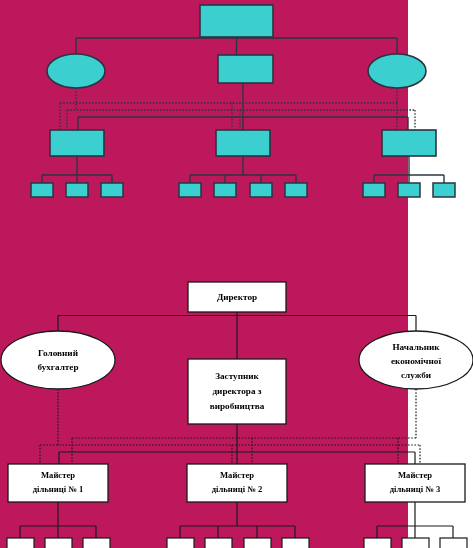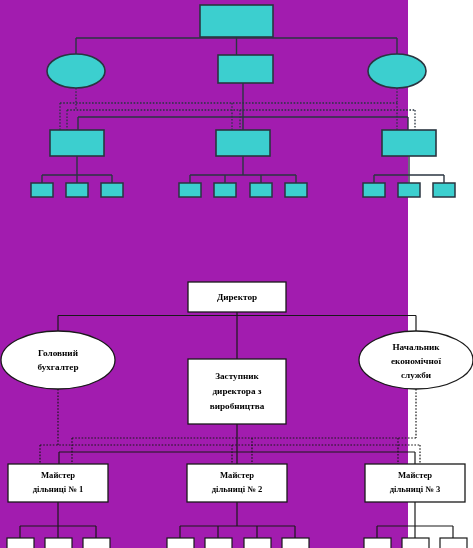--- a/index.html
+++ b/index.html
@@ -11,21 +11,21 @@
     width: 473px;
     height: 548px;
     font-family: "Liberation Serif", serif;
     overflow: hidden;
     position: relative;
   }
   #stage {
     position: relative;
     width: 408px;
     height: 548px;
-    background: #a21caf;
+    background: #be185d;
   }
   svg.diagram {
     position: absolute;
     left: 0;
     top: 0;
     display: block;
   }
   .node-fill-teal {
     fill: #3ccfcf;
     stroke: #2a3540;

